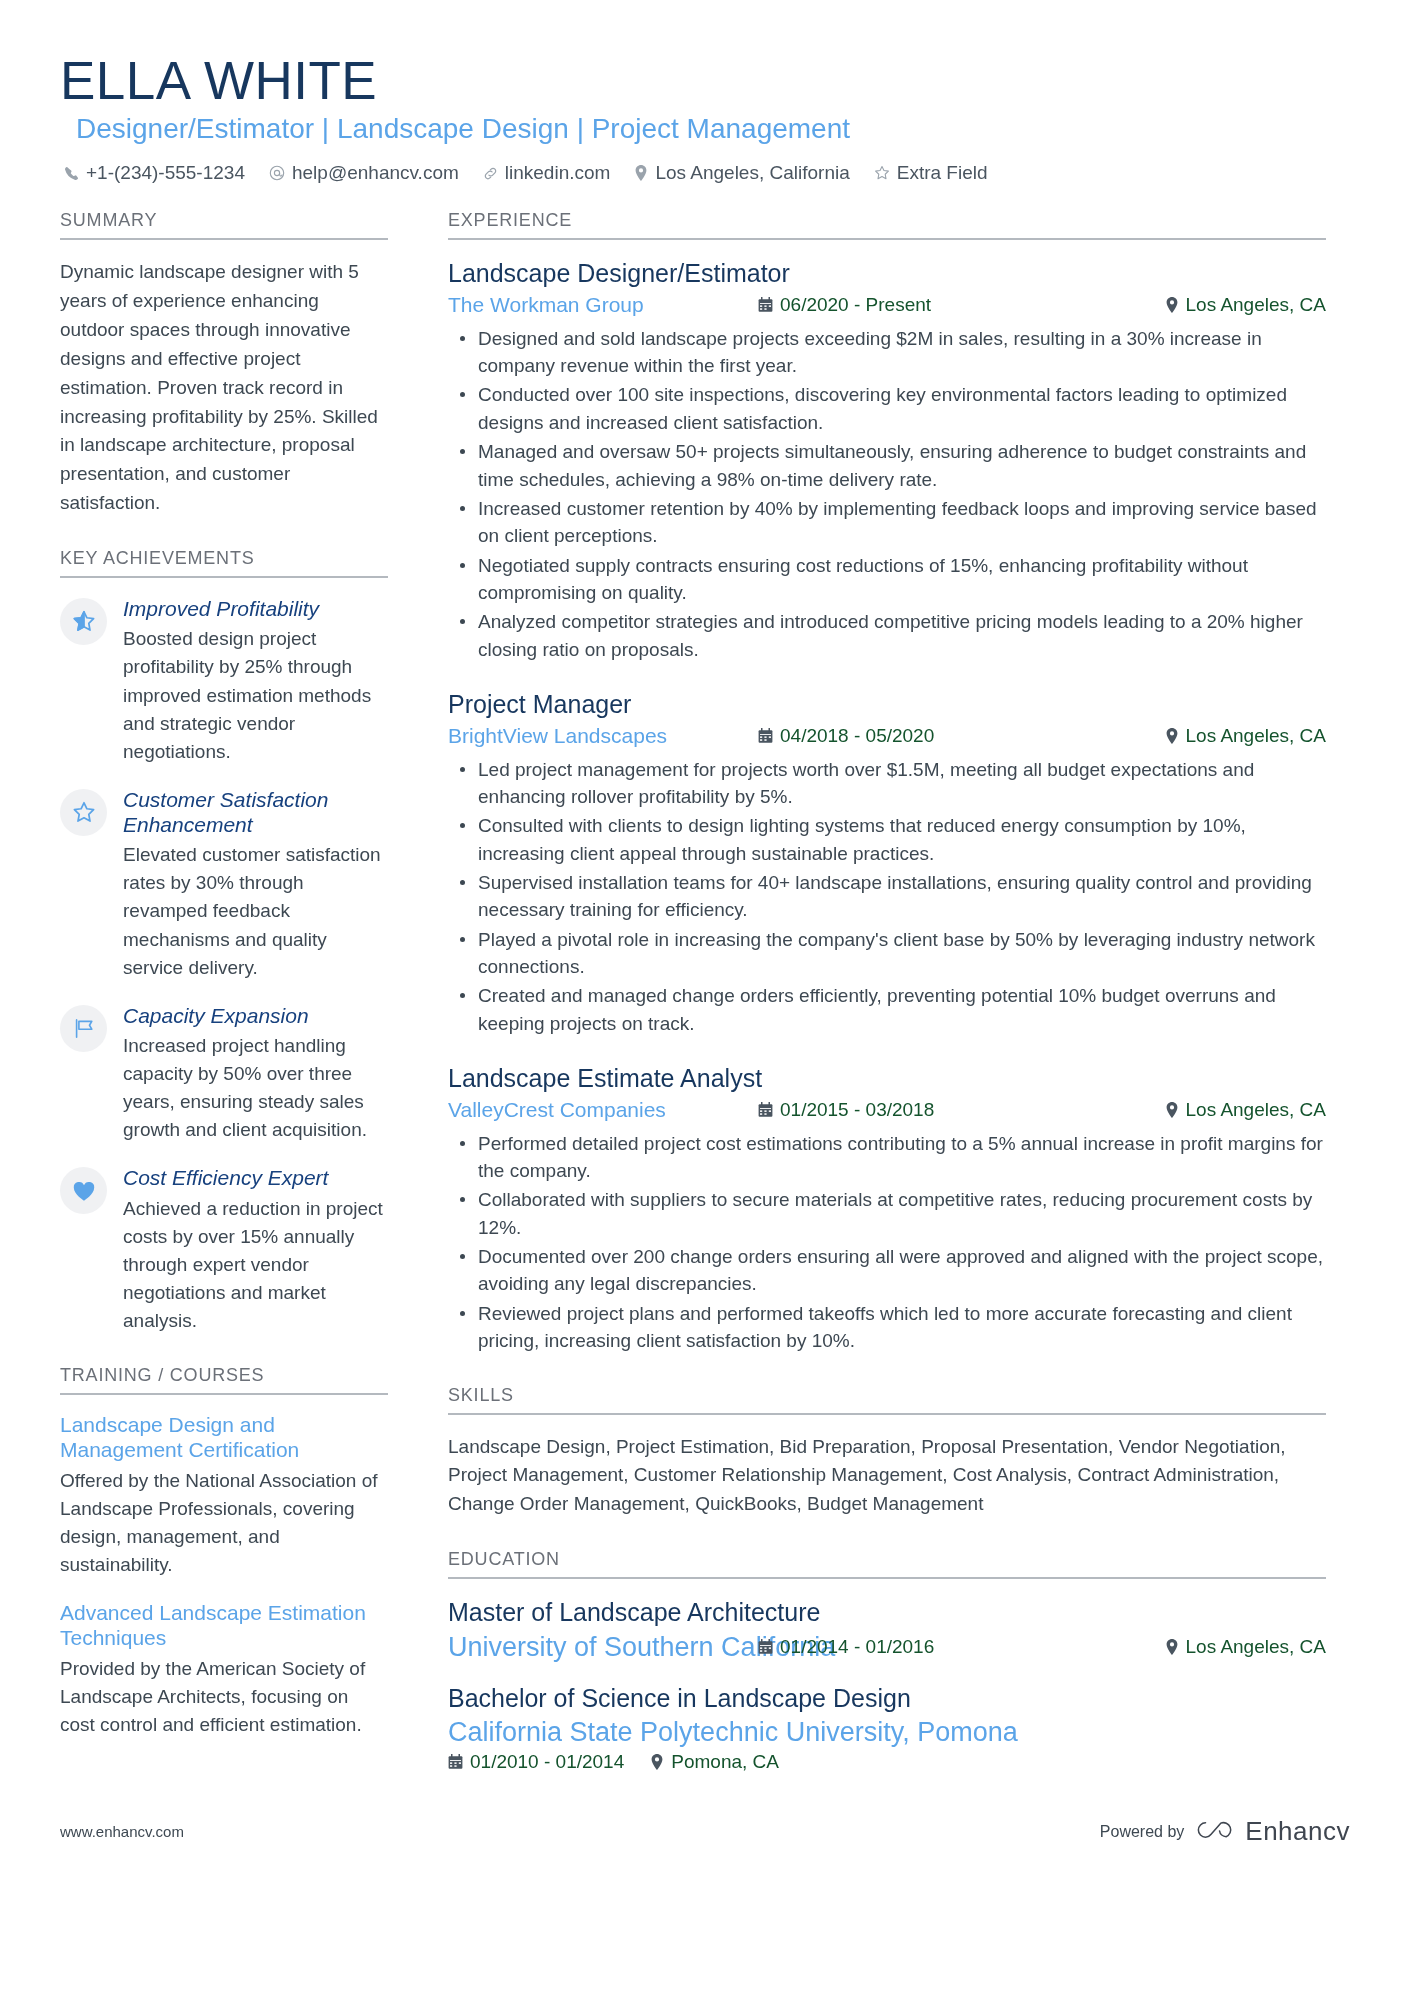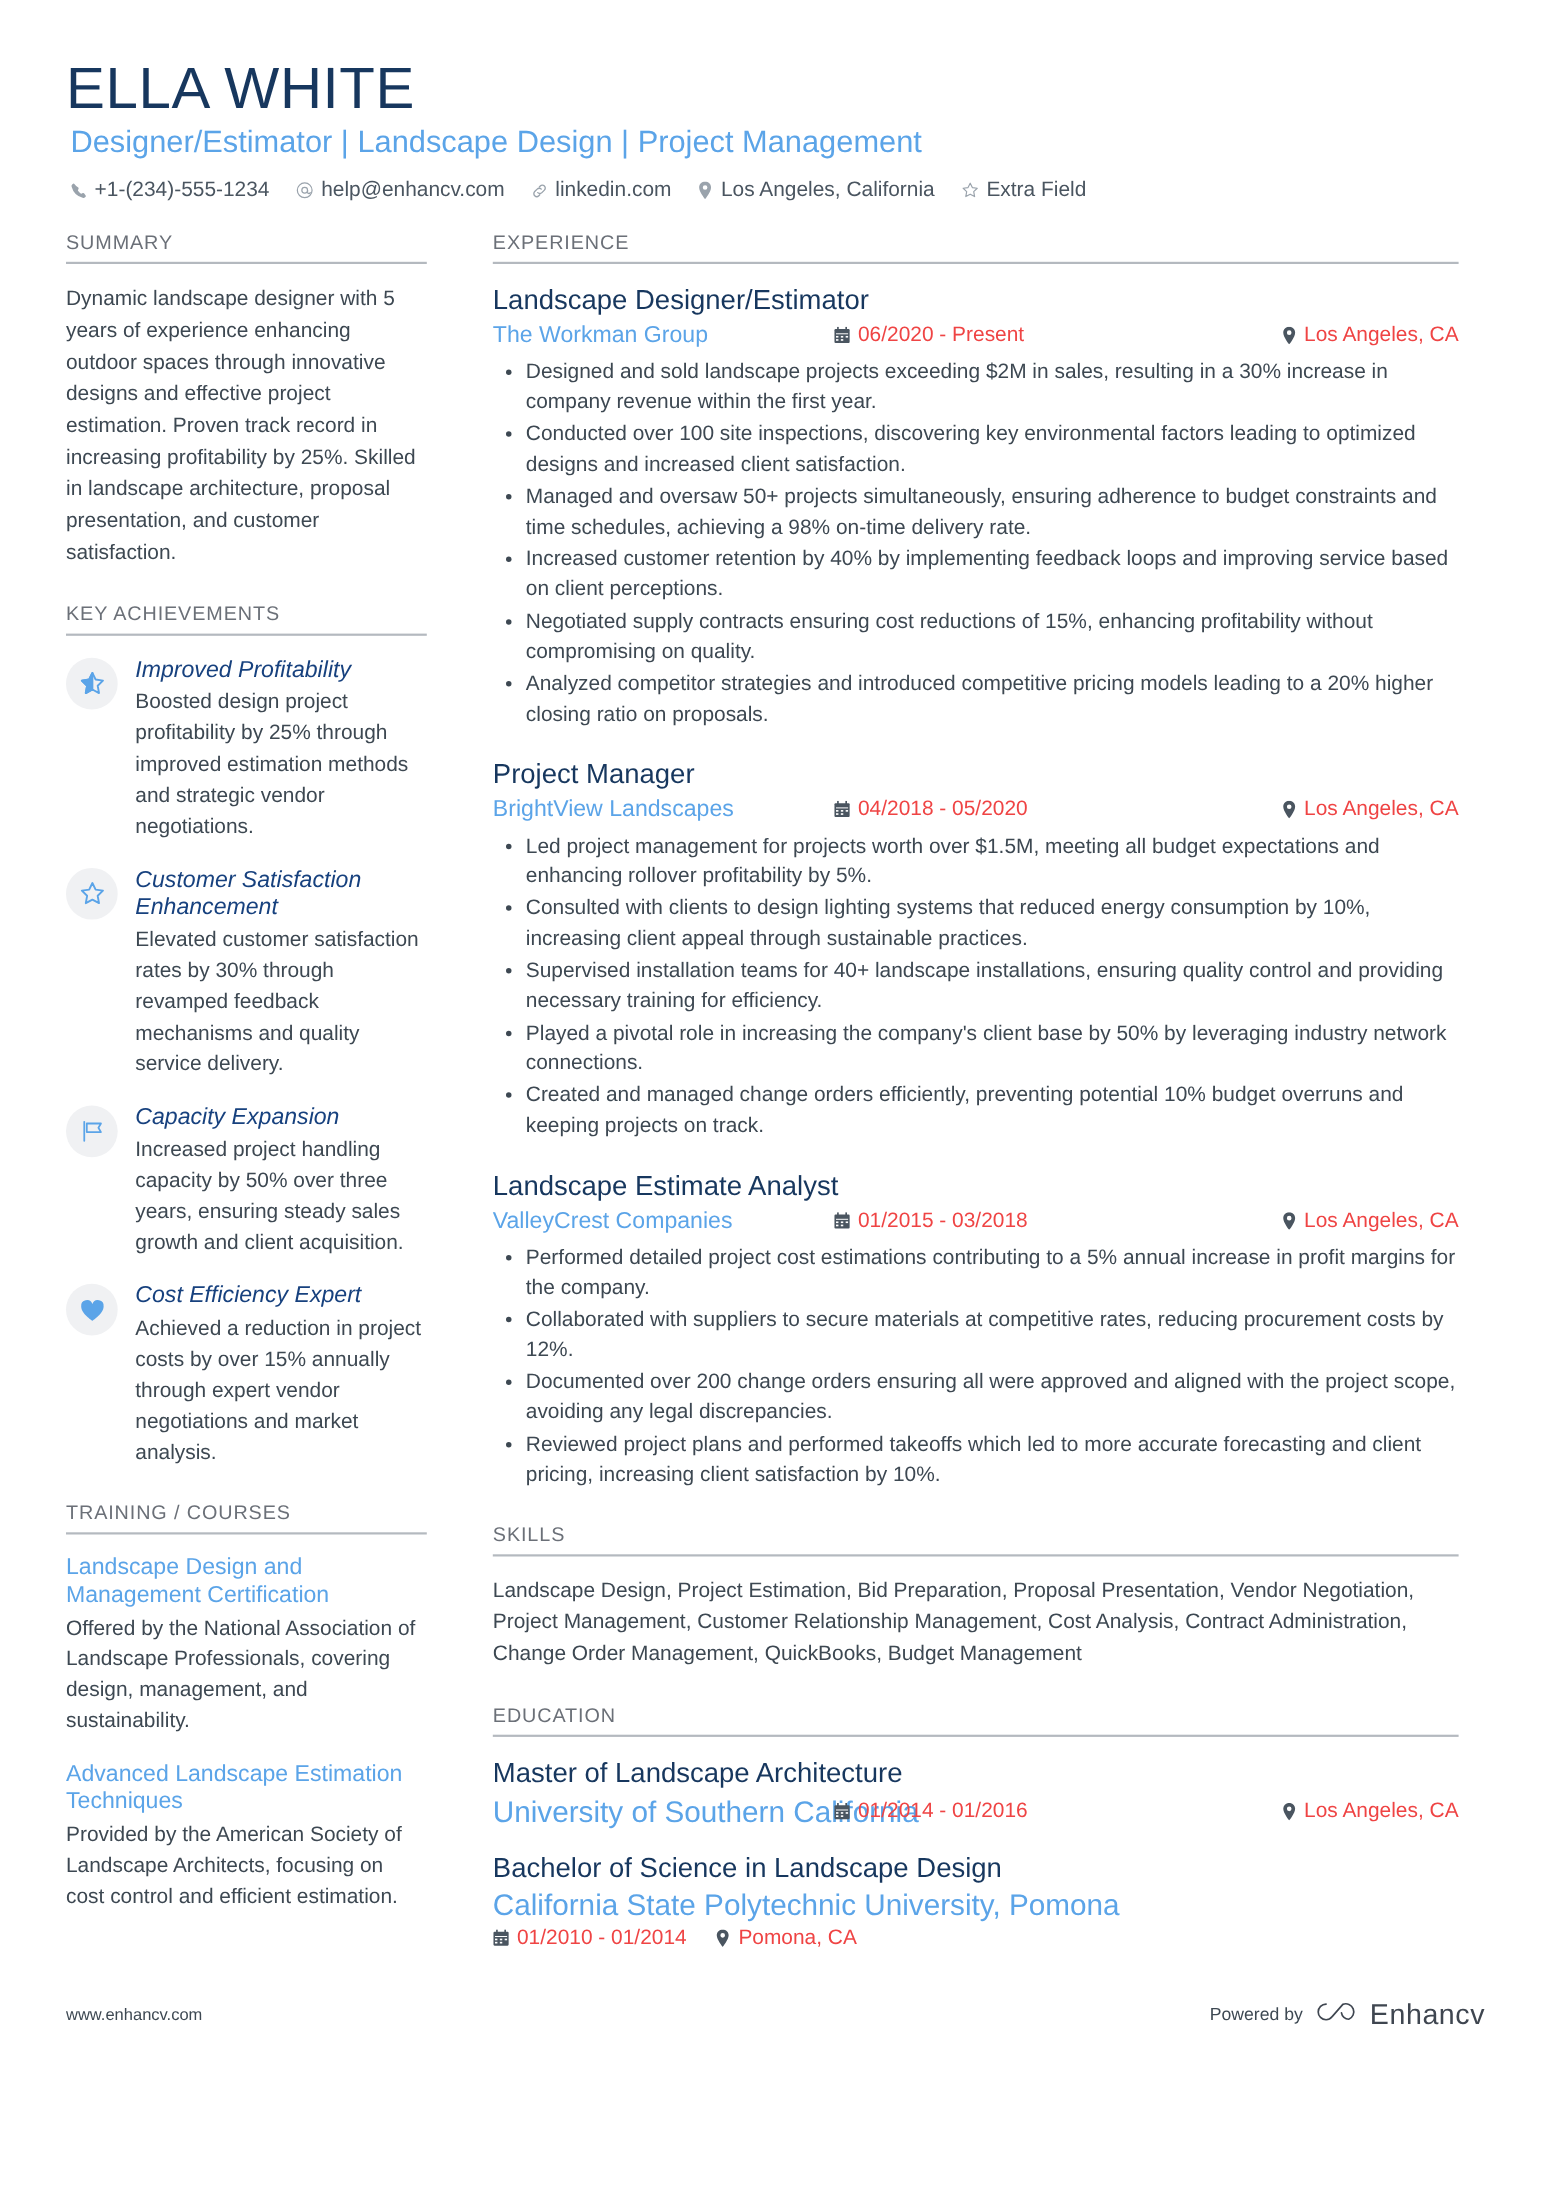--- a/index.html
+++ b/index.html
@@ -23,21 +23,21 @@
     color: #17375e;
     line-height: 1.08;
     margin: 0 0 2px 0;
     white-space: nowrap;
   }
   .headline {
     font-size: 28px;
     font-weight: 400;
     color: #5ba4e8;
     line-height: 1.25;
-    margin: 0 0 16px 4px;
+    margin: 0 0 16px 16px;
     white-space: nowrap;
   }
   .contact-row {
     display: flex;
     align-items: center;
     flex-wrap: nowrap;
     gap: 24px;
     font-size: 19px;
     color: #4a5560;
     margin-bottom: 26px;
@@ -107,21 +107,21 @@
     line-height: 1.22;
     margin-bottom: 4px;
   }
   .job-meta {
     display: flex; align-items: center;
     font-size: 19px;
     margin-bottom: 8px;
     white-space: nowrap;
   }
   .job-company { color: #5ba4e8; font-size: 21px; width: 310px; flex: 0 0 310px; }
-  .meta-chunk { display: flex; align-items: center; gap: 7px; color: #ef4444; }
+  .meta-chunk { display: flex; align-items: center; gap: 7px; color: #14532d; }
   .meta-chunk.loc { margin-left: auto; }
   .meta-chunk .ico { display: inline-flex; color: #4a5560; }
   .meta-chunk .ico svg { display: block; }
 
   ul.bullets { margin: 0; padding: 0 0 0 26px; list-style: none; }
   ul.bullets li {
     position: relative;
     font-size: 19px;
     line-height: 1.44;
     color: #3d4852;

